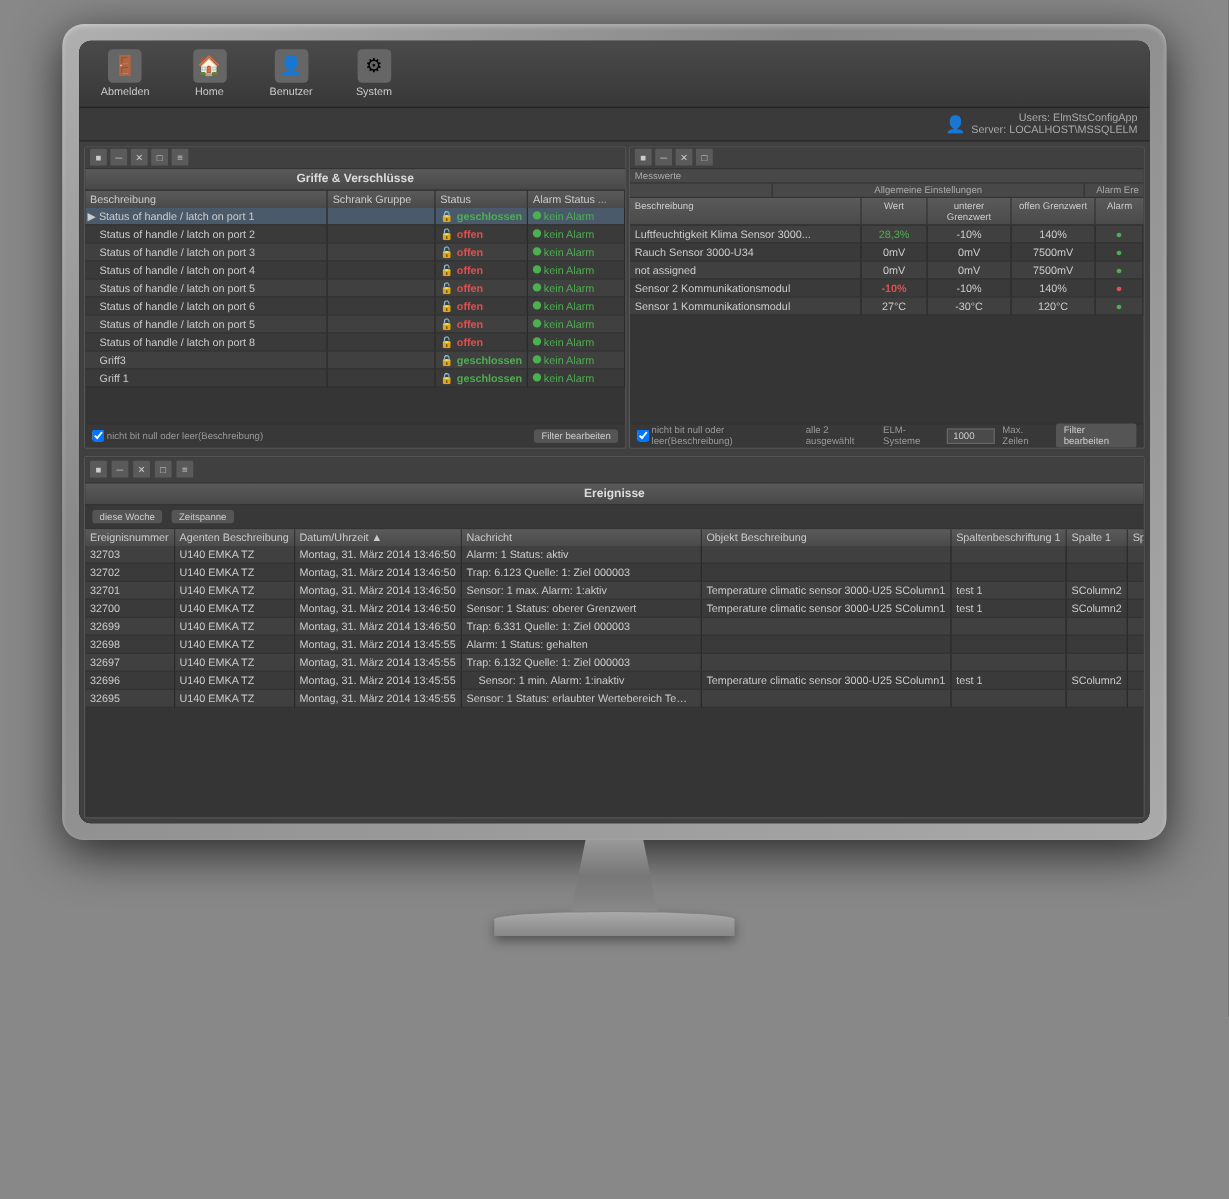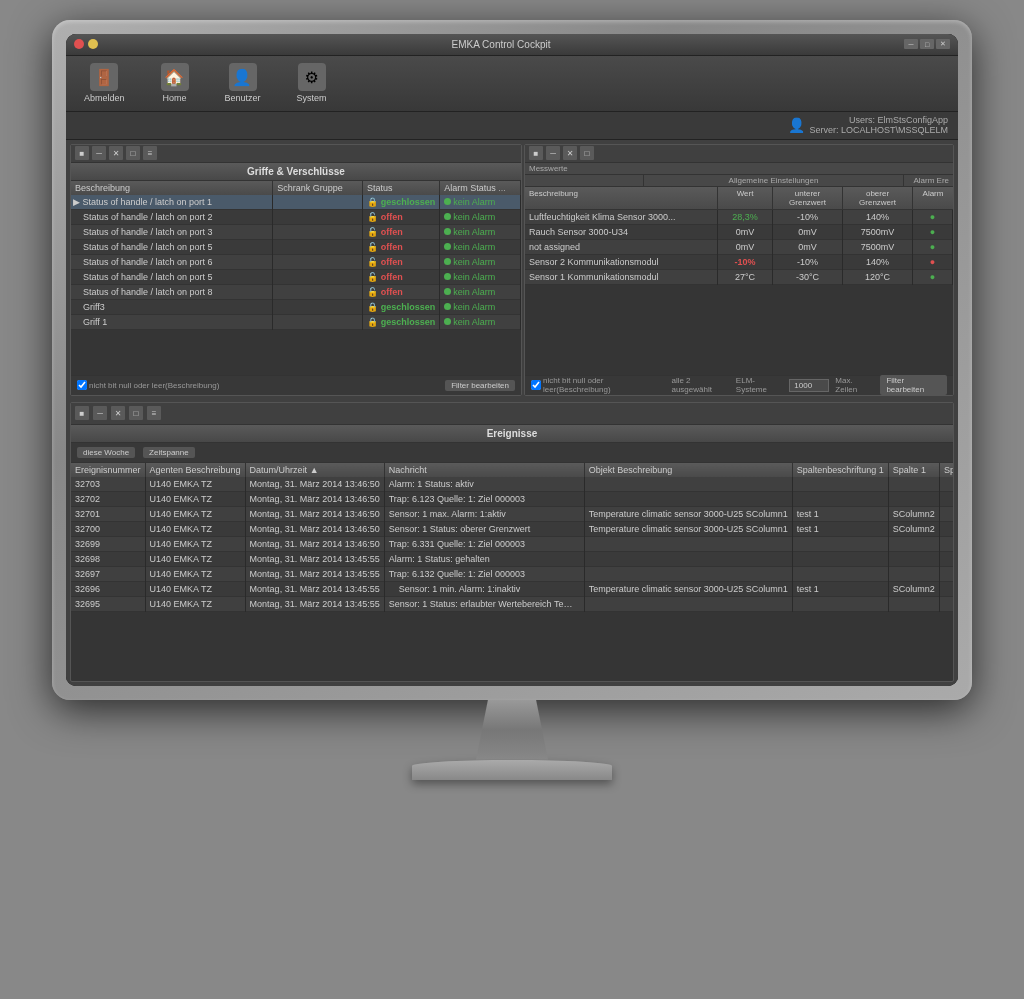--- a/index.html
+++ b/index.html
@@ -325,32 +325,20 @@
     }
   </style>
 </head>
 <body>
 
 <div class="monitor-wrapper">
   <div class="monitor-outer">
     <div class="monitor-bezel">
       <div class="screen">
 
-        <div class="title-bar">
-          <div class="title-bar-left">
-            <div class="title-dot dot-red"></div>
-            <div class="title-dot dot-yellow"></div>
-          </div>
-          <div class="title-bar-center">EMKA Control Cockpit</div>
-          <div class="title-bar-right">
-            <div class="win-btn">─</div>
-            <div class="win-btn">□</div>
-            <div class="win-btn">✕</div>
-          </div>
-        </div>
 
         <div class="toolbar">
           <div class="toolbar-btn">
             <div class="toolbar-icon">🚪</div>
             <span class="toolbar-label">Abmelden</span>
           </div>
           <div class="toolbar-btn">
             <div class="toolbar-icon">🏠</div>
             <span class="toolbar-label">Home</span>
           </div>
@@ -408,20 +396,26 @@
       <td><span class="status-open"><span style="color:#e05050">🔓</span> offen</span></td>
       <td><span class="dot-green"></span><span class="alarm-none">kein Alarm</span></td>
     </tr>
                       <tr>
       <td style="padding-left:12px">Status of handle / latch on port 3</td>
       <td></td>
       <td><span class="status-open"><span style="color:#e05050">🔓</span> offen</span></td>
       <td><span class="dot-green"></span><span class="alarm-none">kein Alarm</span></td>
     </tr>
                       <tr>
+      <td style="padding-left:12px">Status of handle / latch on port 4</td>
+      <td></td>
+      <td><span class="status-open"><span style="color:#e05050">🔓</span> offen</span></td>
+      <td><span class="dot-green"></span><span class="alarm-none">kein Alarm</span></td>
+    </tr>
+                      <tr>
       <td style="padding-left:12px">Status of handle / latch on port 5</td>
       <td></td>
       <td><span class="status-open"><span style="color:#e05050">🔓</span> offen</span></td>
       <td><span class="dot-green"></span><span class="alarm-none">kein Alarm</span></td>
     </tr>
                       <tr>
       <td style="padding-left:12px">Status of handle / latch on port 6</td>
       <td></td>
       <td><span class="status-open"><span style="color:#e05050">🔓</span> offen</span></td>
       <td><span class="dot-green"></span><span class="alarm-none">kein Alarm</span></td>
@@ -476,21 +470,21 @@
               <div style="display:flex;background:#484848;border-bottom:1px solid #333;">
                 <div style="flex:1;font-size:8px;color:#aaa;padding:1px 4px;"></div>
                 <div style="width:260px;text-align:center;font-size:8px;color:#aaa;padding:1px 4px;border-left:1px solid #333;">Allgemeine Einstellungen</div>
                 <div style="width:50px;text-align:right;font-size:8px;color:#aaa;padding:1px 4px;border-left:1px solid #333;">Alarm Ere</div>
               </div>
 
               <div style="display:flex;background:linear-gradient(to bottom,#5a5a5a,#4a4a4a);border-bottom:1px solid #333;">
                 <div style="flex:1;font-size:8px;color:#ccc;padding:2px 4px;border-right:1px solid #333;">Beschreibung</div>
                 <div style="width:55px;font-size:8px;color:#ccc;padding:2px 4px;border-right:1px solid #333;text-align:center;">Wert</div>
                 <div style="width:70px;font-size:8px;color:#ccc;padding:2px 4px;border-right:1px solid #333;text-align:center;">unterer Grenzwert</div>
-                <div style="width:70px;font-size:8px;color:#ccc;padding:2px 4px;border-right:1px solid #333;text-align:center;">oberer Grenzwert</div>
+                <div style="width:70px;font-size:8px;color:#ccc;padding:2px 4px;border-right:1px solid #333;text-align:center;">offen Grenzwert</div>
                 <div style="width:40px;font-size:8px;color:#ccc;padding:2px 4px;text-align:center;">Alarm</div>
               </div>
               <div class="table-container">
                 <table>
                   <tbody id="sensoren-tbody">
                       <tr>
       <td style="font-size:9px;padding:2px 4px;border-right:1px solid #2a2a2a;color:#ccc;">Luftfeuchtigkeit Klima Sensor 3000...</td>
       <td style="font-size:9px;padding:2px 4px;border-right:1px solid #2a2a2a;text-align:center;width:55px;" class="val-green">28,3%</td>
       <td style="font-size:9px;padding:2px 4px;border-right:1px solid #2a2a2a;text-align:center;width:70px;color:#ccc;">-10%</td>
       <td style="font-size:9px;padding:2px 4px;border-right:1px solid #2a2a2a;text-align:center;width:70px;color:#ccc;">140%</td>

